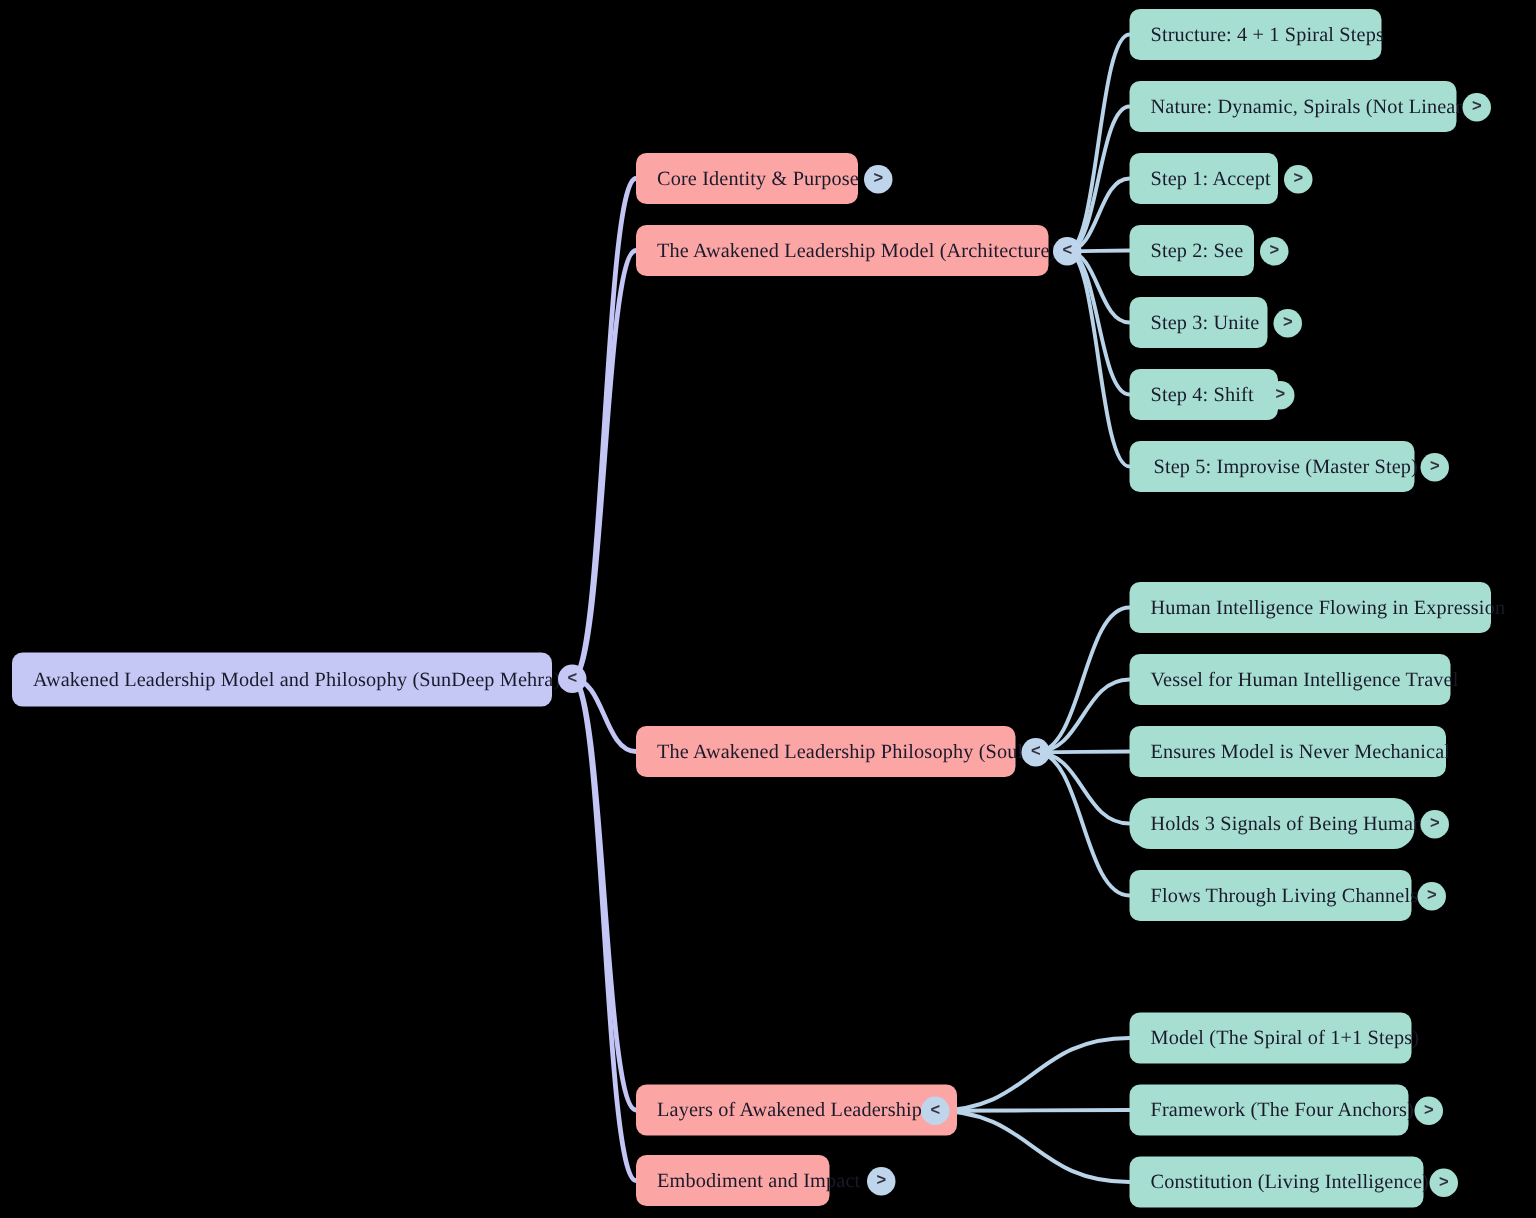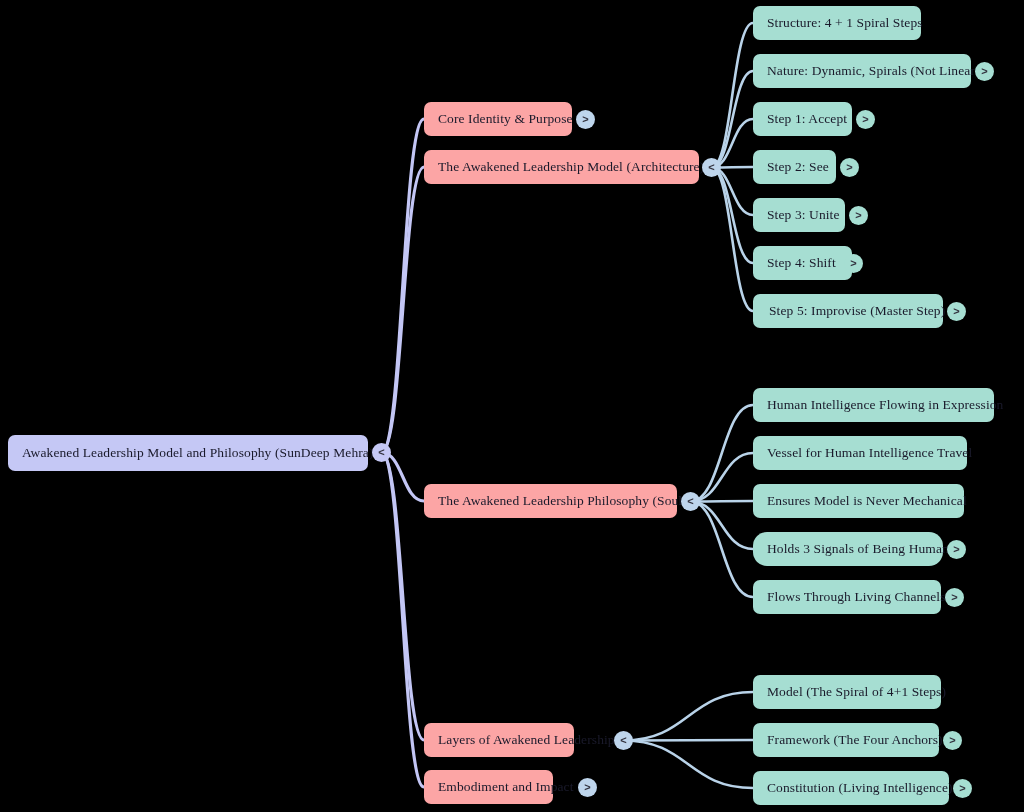--- a/index.html
+++ b/index.html
@@ -141,26 +141,26 @@
         <span>Ensures Model is Never Mechanical</span>
       </div>
       <div class="node lvl2" style="left: 753px; top: 532px; width: 190px; border-radius: 14px;">
         <span>Holds 3 Signals of Being Human</span>
       </div>
       <div class="badge lvl2-b" style="left: 947px; top: 540px;">&gt;</div>
       <div class="node lvl2" style="left: 753px; top: 580px; width: 188px;">
         <span>Flows Through Living Channels</span>
       </div>
       <div class="badge lvl2-b" style="left: 945px; top: 588px;">&gt;</div>
-      <div class="node lvl1" style="left: 424px; top: 723px; width: 150px; align-items: center;">
+      <div class="node lvl1" style="left: 424px; top: 723px; width: 214px; align-items: center;">
         <span>Layers of Awakened Leadership</span>
       </div>
       <div class="badge lvl1-b" style="left: 614px; top: 731px;">&lt;</div>
       <div class="node lvl2" style="left: 753px; top: 675px; width: 188px;">
-        <span>Model (The Spiral of 4+1 Steps)</span>
+        <span>Model (The Spiral of 1+1 Steps)</span>
       </div>
       <div class="node lvl2" style="left: 753px; top: 723px; width: 186px;">
         <span>Framework (The Four Anchors)</span>
       </div>
       <div class="badge lvl2-b" style="left: 943px; top: 731px;">&gt;</div>
       <div class="node lvl2" style="left: 753px; top: 771px; width: 196px;">
         <span>Constitution (Living Intelligence)</span>
       </div>
       <div class="badge lvl2-b" style="left: 953px; top: 779px;">&gt;</div>
       <div class="node lvl1" style="left: 424px; top: 770px; width: 129px;">

